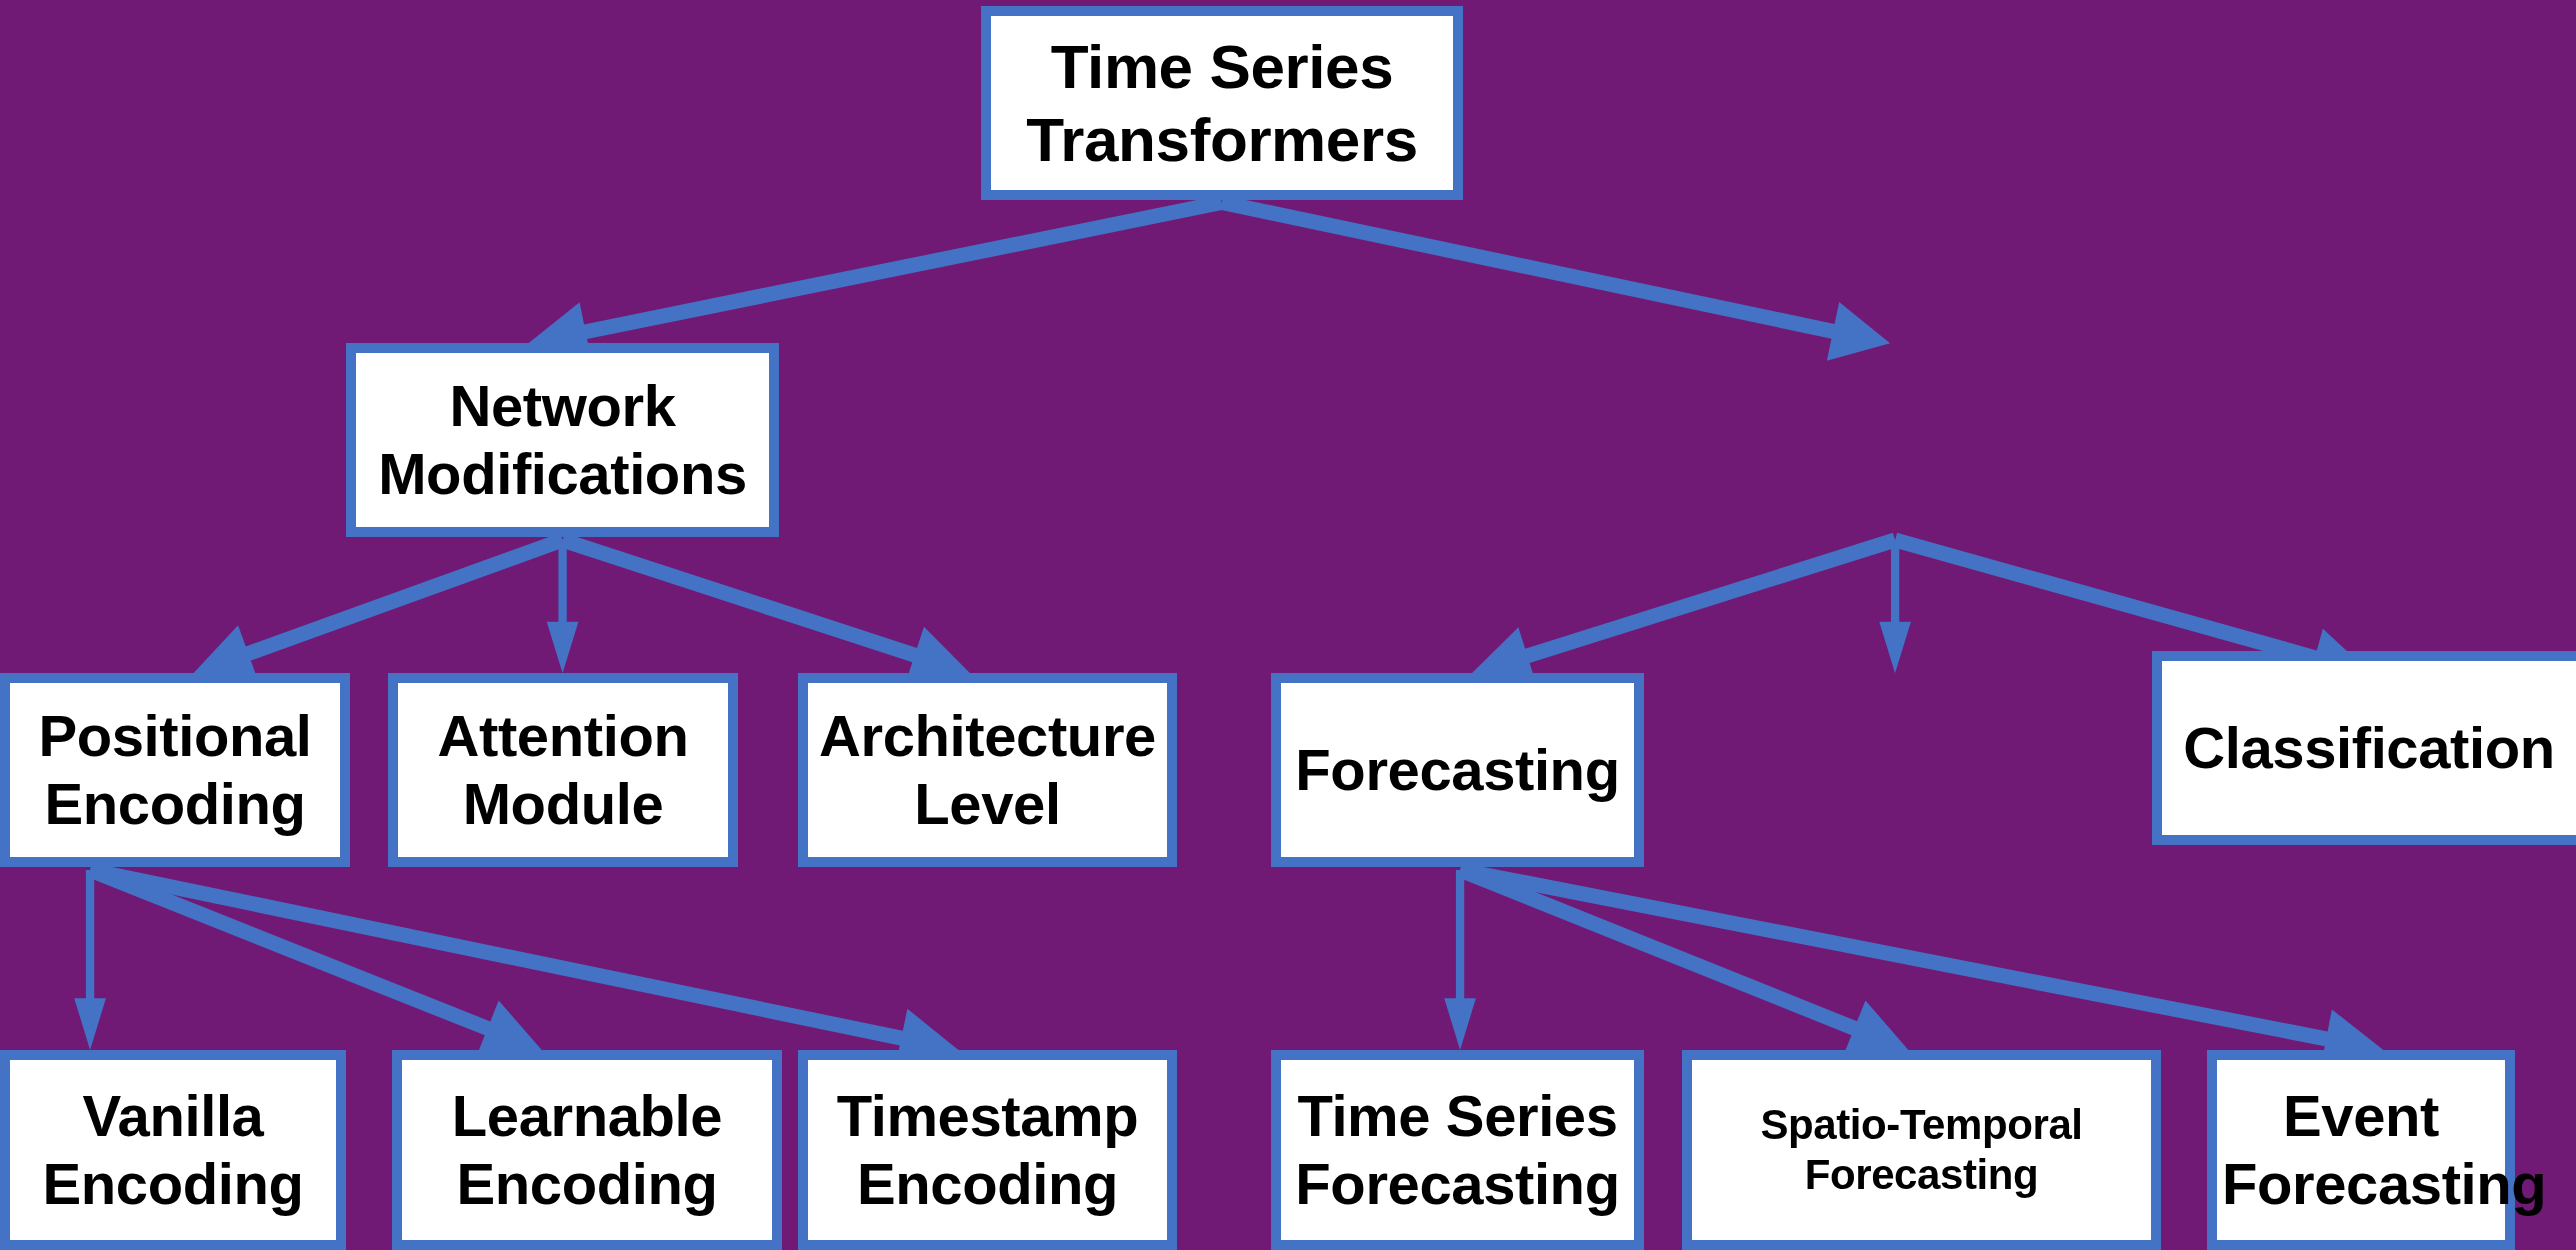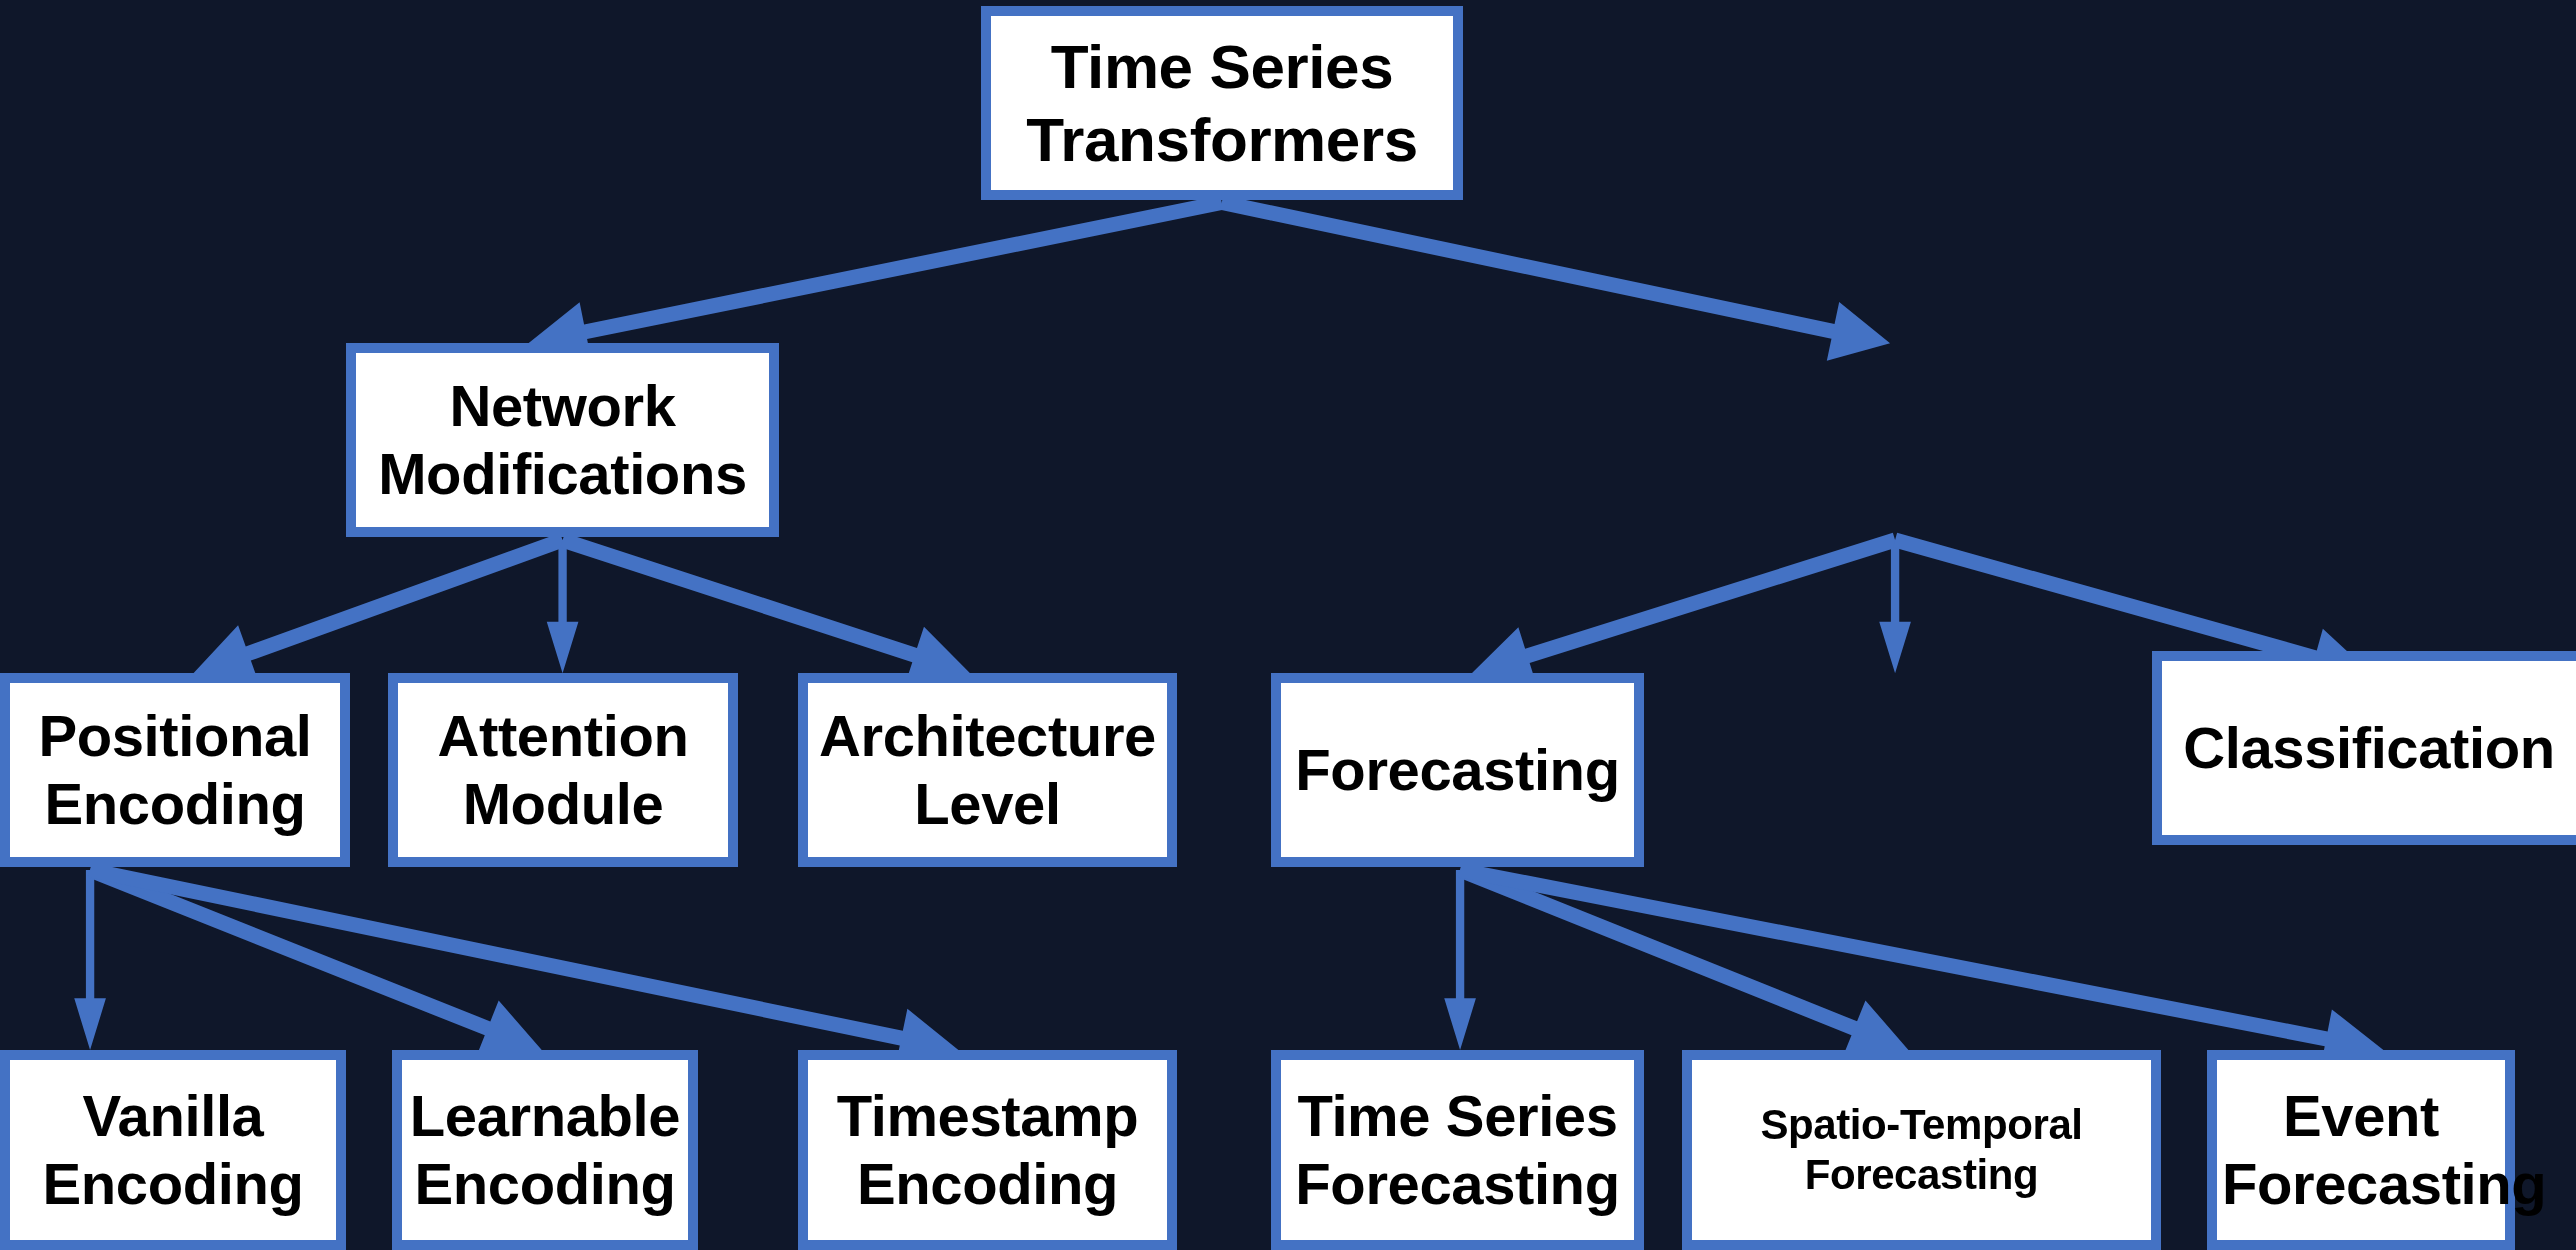--- a/index.html
+++ b/index.html
@@ -8,21 +8,21 @@
     padding: 0;
     background: #ffffff;
   }
   body {
     font-family: "Liberation Sans", sans-serif;
   }
   #diagram-root {
     position: relative;
     width: 2576px;
     height: 1250px;
-    background: #0f172a;
+    background: #701a75;
     overflow: hidden;
   }
   #edge-layer {
     position: absolute;
     left: 0;
     top: 0;
     width: 2576px;
     height: 1250px;
     pointer-events: none;
   }
@@ -96,21 +96,21 @@
     <span class="node-inner">Forecasting</span>
   </div>
   <div class="node" id="node-classification" style="left: 2152px; top: 651px; width: 434px; height: 194px; border: 10.8px solid rgb(68, 114, 196); font-size: 58px;">
     <span class="node-inner">Classification</span>
   </div>
 
   <div class="node" id="node-vanilla" style="left: 0px; top: 1050px; width: 346px; height: 200px; border: 10.8px solid rgb(68, 114, 196); font-size: 58px;">
     <span class="node-inner">Vanilla
 Encoding</span>
   </div>
-  <div class="node" id="node-learnable" style="left: 392px; top: 1050px; width: 306px; height: 200px; border: 10.8px solid rgb(68, 114, 196); font-size: 58px;">
+  <div class="node" id="node-learnable" style="left: 392px; top: 1050px; width: 390px; height: 200px; border: 10.8px solid rgb(68, 114, 196); font-size: 58px;">
     <span class="node-inner">Learnable
 Encoding</span>
   </div>
   <div class="node" id="node-timestamp" style="left: 798px; top: 1050px; width: 379px; height: 200px; border: 10.8px solid rgb(68, 114, 196); font-size: 58px;">
     <span class="node-inner">Timestamp
 Encoding</span>
   </div>
   <div class="node" id="node-ts-forecast" style="left: 1271px; top: 1050px; width: 373px; height: 200px; border: 10.8px solid rgb(68, 114, 196); font-size: 58px;">
     <span class="node-inner">Time Series
 Forecasting</span>

